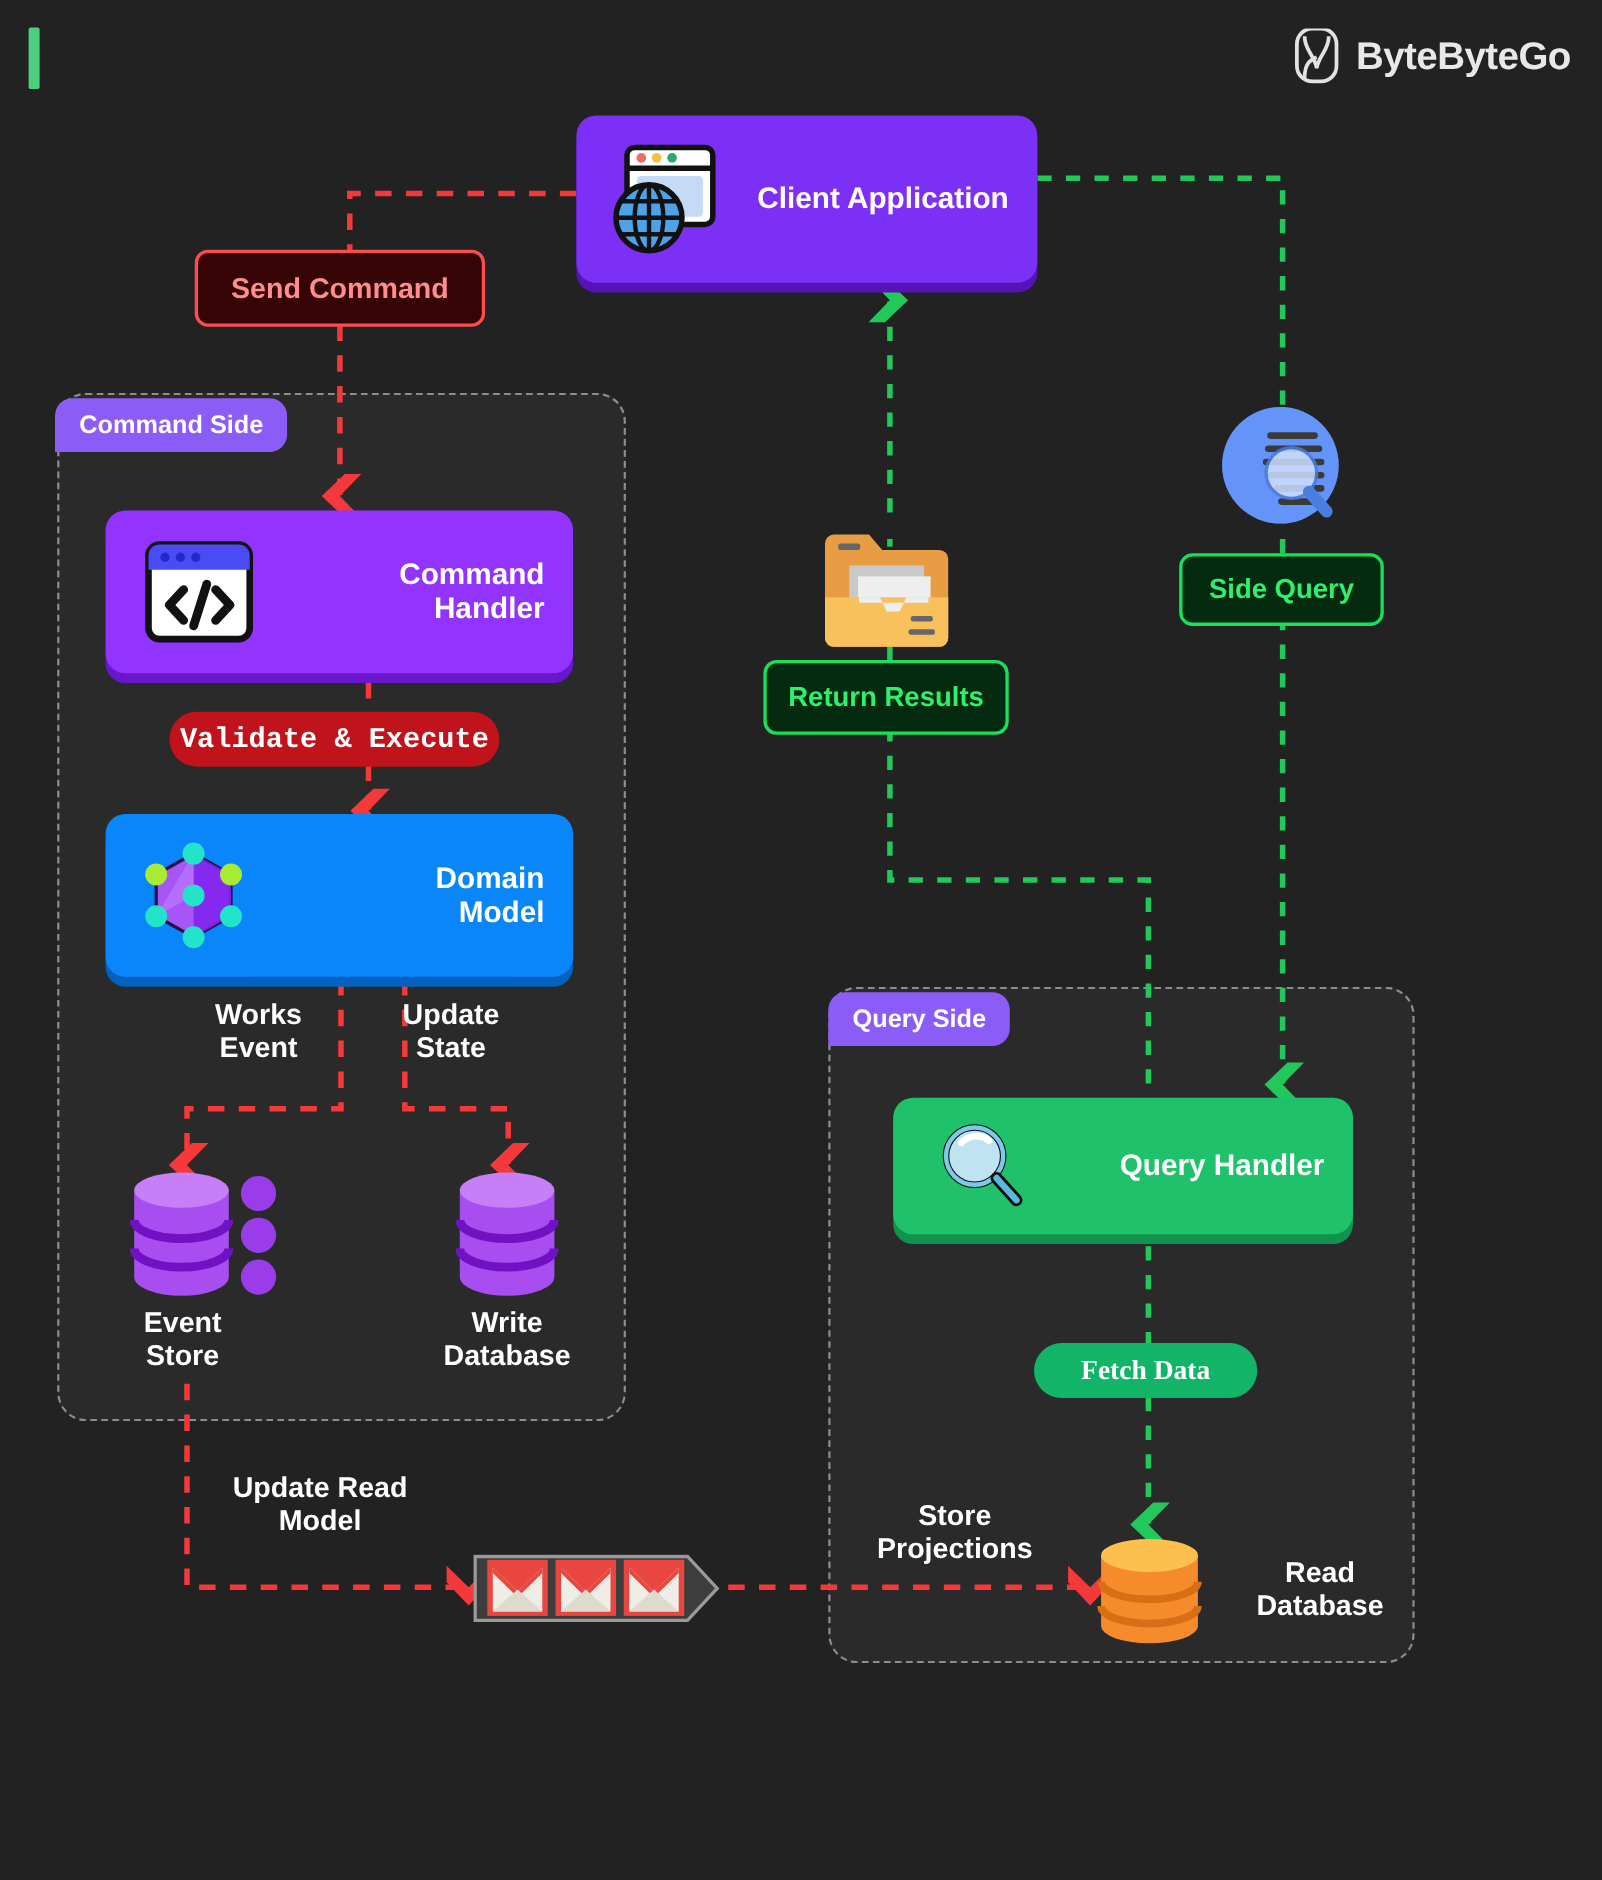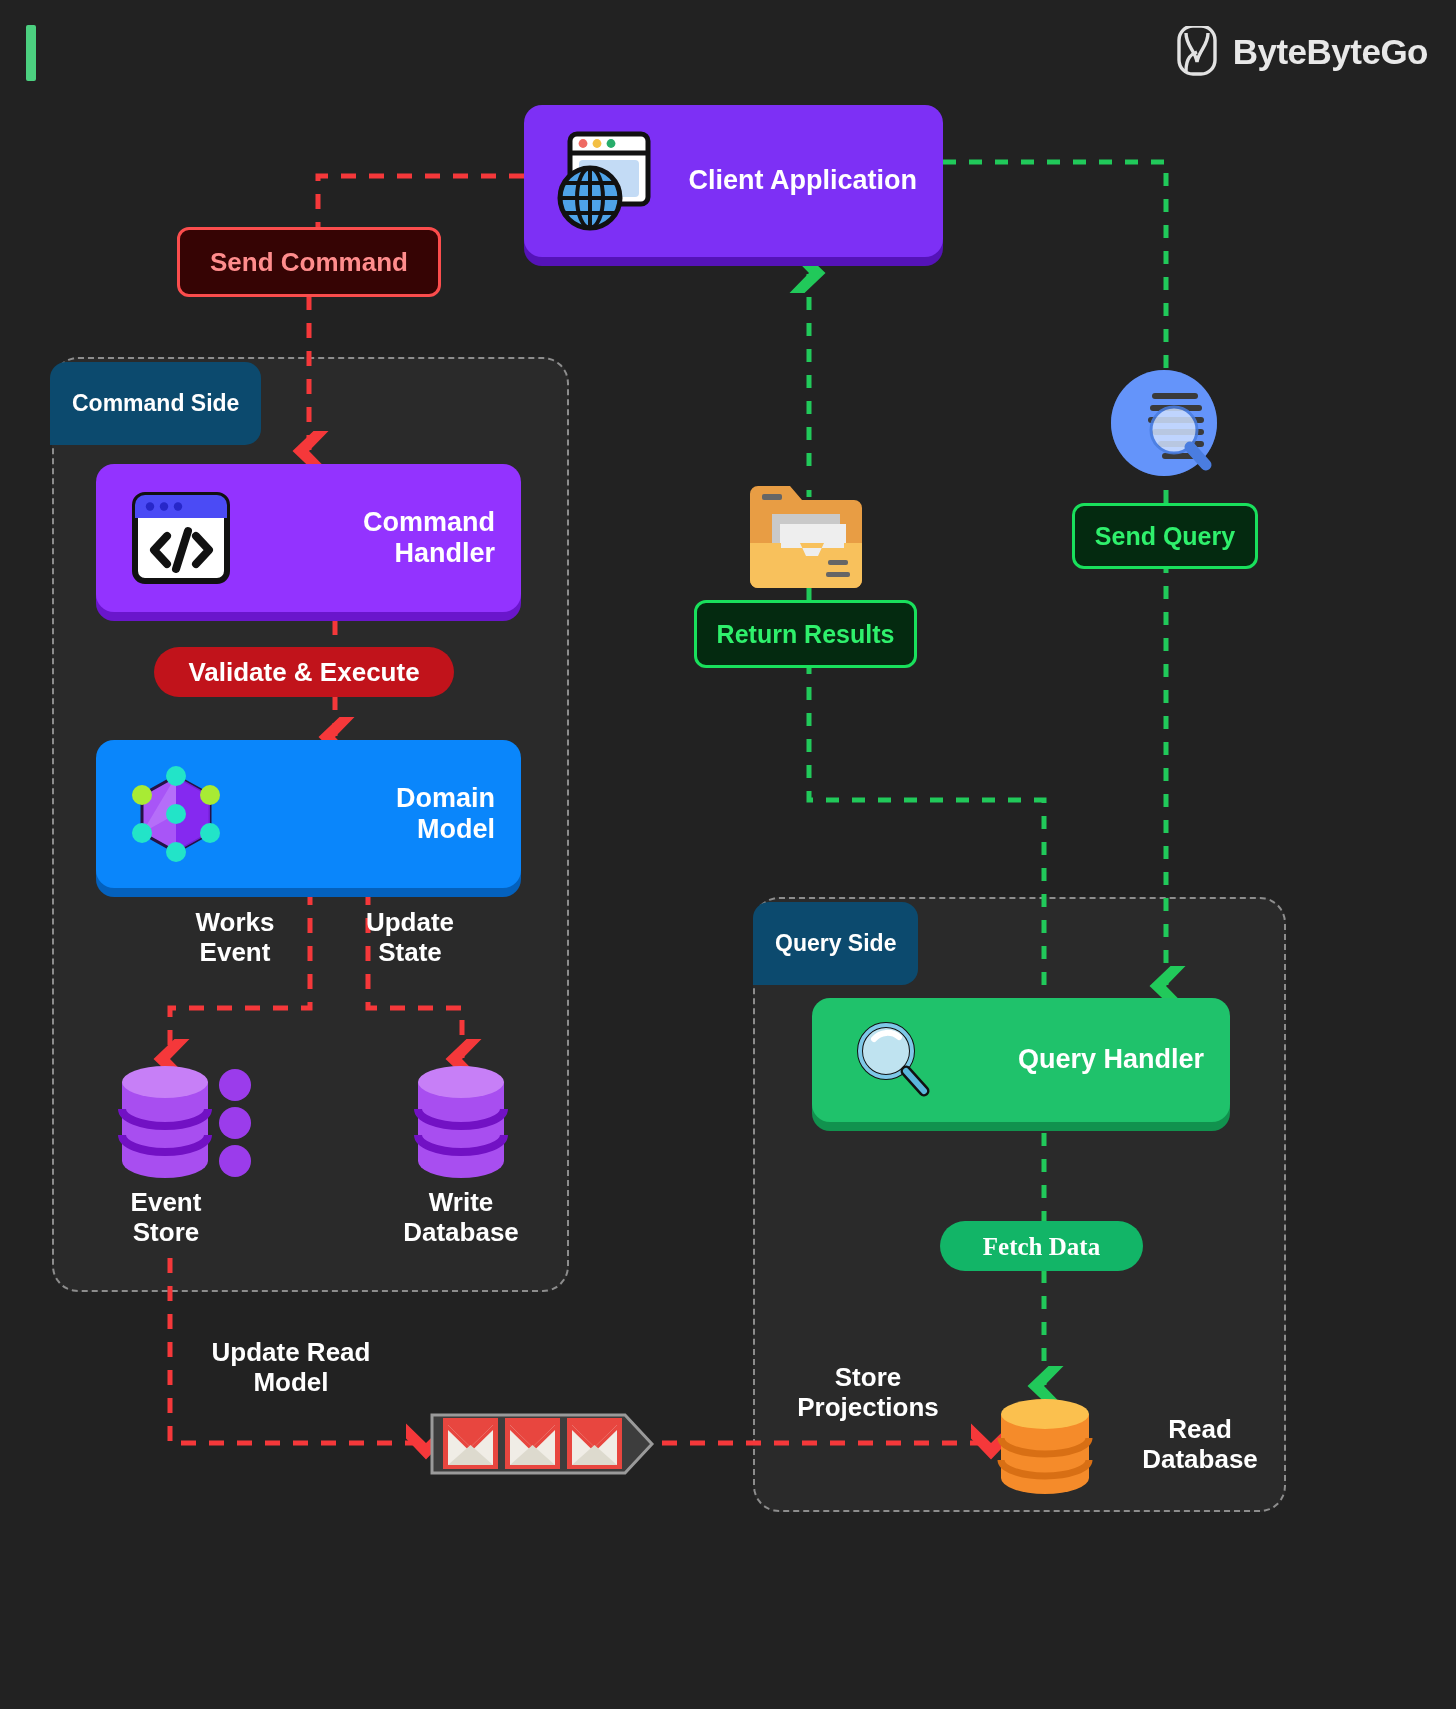--- a/index.html
+++ b/index.html
@@ -37,23 +37,23 @@
     font-size:35px; font-weight:bold; color:#e8e8e8; letter-spacing:-0.5px;
   }
 
   
   .group-box {
     border:2.5px dashed #8d8d8d;
     border-radius:26px;
     background:#2a2a2a;
   }
   .group-badge {
-    background:#0c4a6e; color:#fff;
+    background:#8b5cf6; color:#fff;
     font-size:23px; font-weight:bold;
-    padding:30px 22px;
+    padding:13px 22px;
     border-radius:16px 16px 16px 0;
     white-space:nowrap;
     line-height:1;
   }
 
   
   .card {
     border-radius:18px;
     display:flex; align-items:center;
     padding:0 26px; gap:18px;
@@ -65,21 +65,21 @@
   .card-violet  { background:#9333ff; box-shadow:0 9px 0 #6a16cc; }
   .card-blue    { background:#0a86fb; box-shadow:0 9px 0 #0461bd; }
   .card-green   { background:#1fc26b; box-shadow:0 9px 0 #11924e;gap:16px; }
 
   
   .pill {
     display:flex; align-items:center; justify-content:center;
     border-radius:999px; font-weight:bold; white-space:nowrap;
     line-height:1;
   }
-  .pill-red-solid { background:#c1131b; color:#ffffff; font-size:26px; }
+  .pill-red-solid { background:#c1131b; color:#ffffff; font-size:26px;font-family:Liberation Mono, monospace; }
   .pill-green-solid { background:#12b567; color:#ffffff; font-size:25px; }
   .box-label {
     display:flex; align-items:center; justify-content:center;
     border-radius:12px; font-weight:bold; white-space:nowrap; line-height:1;
   }
   .box-red-outline { background:#360404; border:3px solid #fb4d4d; color:#ff8d8d; font-size:26px; }
   .box-green-outline { background:#042a10; border:3px solid #19e05c; color:#2ff06c; font-size:25px; }
 
   
   .text-label {
@@ -303,21 +303,21 @@
         <rect x="42" y="49" width="56" height="6" rx="3"></rect>
         <rect x="46" y="61" width="52" height="6" rx="3"></rect>
         <rect x="52" y="73" width="46" height="6" rx="3"></rect>
         <rect x="56" y="85" width="40" height="6" rx="3"></rect>
       </g>
       <circle cx="68" cy="62" r="23" fill="#cfe0ff" opacity="0.85" stroke="#4a7de0" stroke-width="3"></circle>
       <path d="M84 79 L100 97" stroke="#4a7de0" stroke-width="11" stroke-linecap="round"></path>
     </svg>
   </div>
   <div class="abs box-label box-green-outline" style="left:1072px; top:503px; width:186px; height:66px;">
-    <span>Send Query</span>
+    <span>Side Query</span>
   </div>
 
   <div class="abs card card-green" style="left:812px; top:998px; width:418px; height:124px; padding-left:40px;">
     <svg class="icon" width="82" height="82" viewBox="0 0 82 82">
       <circle cx="34" cy="32" r="26" fill="#bfe3f0" stroke="#111" stroke-width="6"></circle>
       <circle cx="34" cy="32" r="26" fill="none" stroke="#7ec8e8" stroke-width="4"></circle>
       <path d="M22 20 A18 18 0 0 1 47 18" stroke="#ffffff" stroke-width="6" fill="none" stroke-linecap="round"></path>
       <path d="M54 52 L72 72" stroke="#111" stroke-width="11" stroke-linecap="round"></path>
       <path d="M54 52 L72 72" stroke="#5bb7dd" stroke-width="6" stroke-linecap="round"></path>
     </svg>

